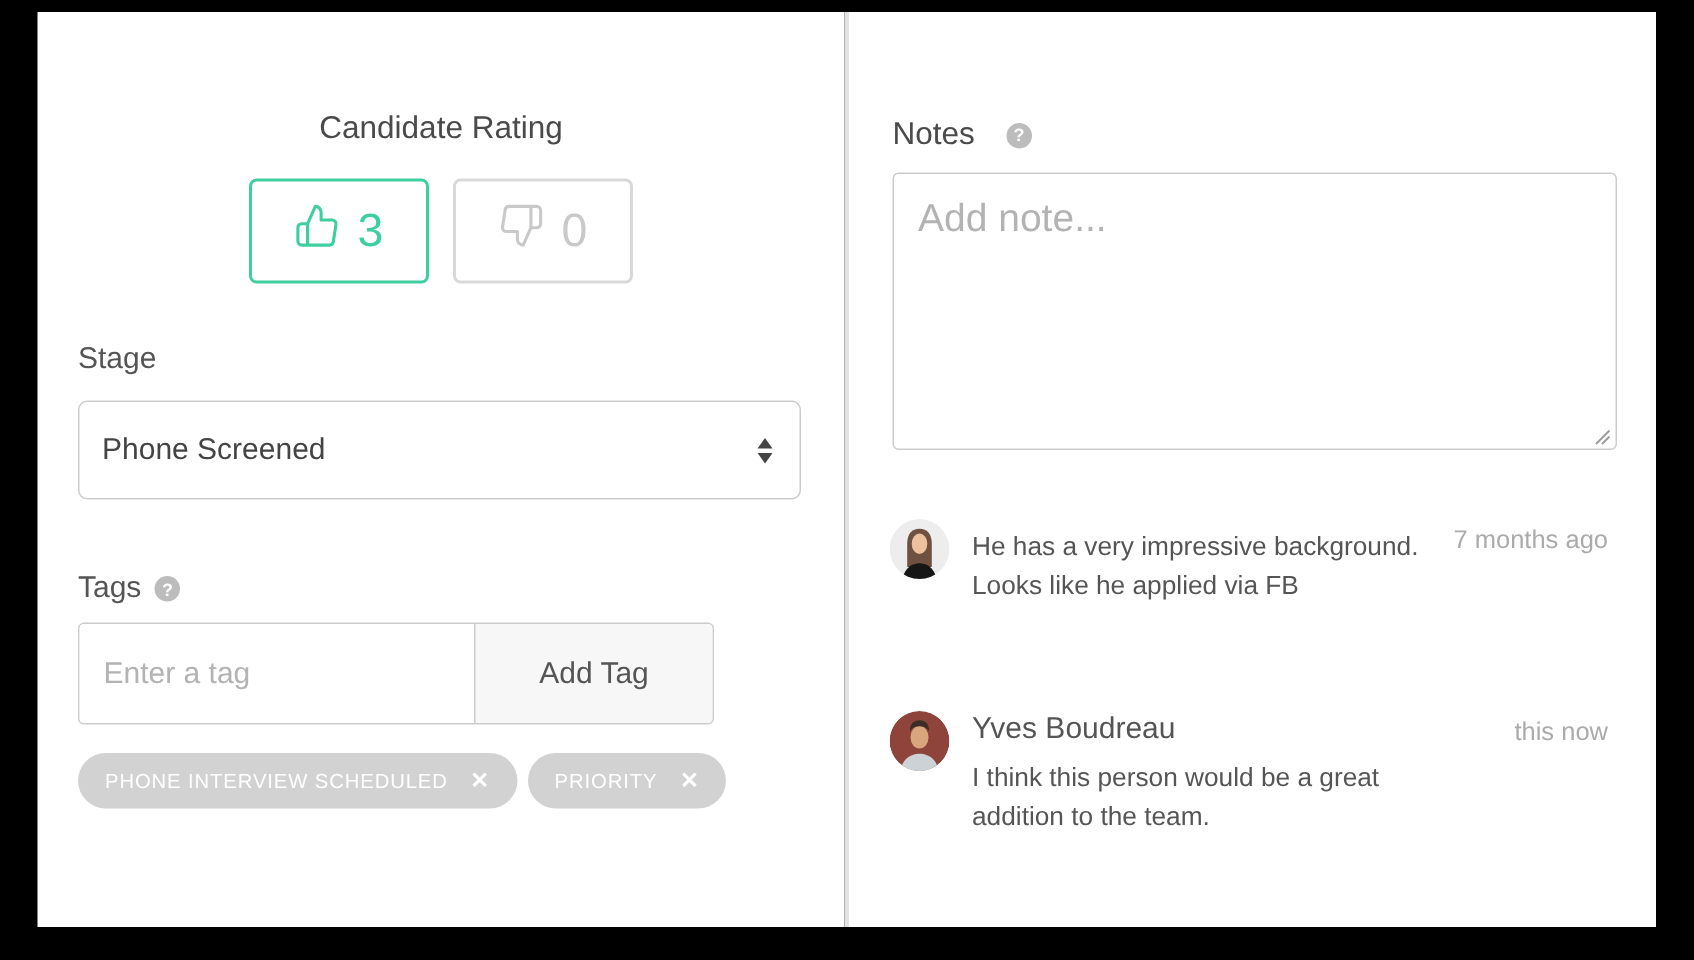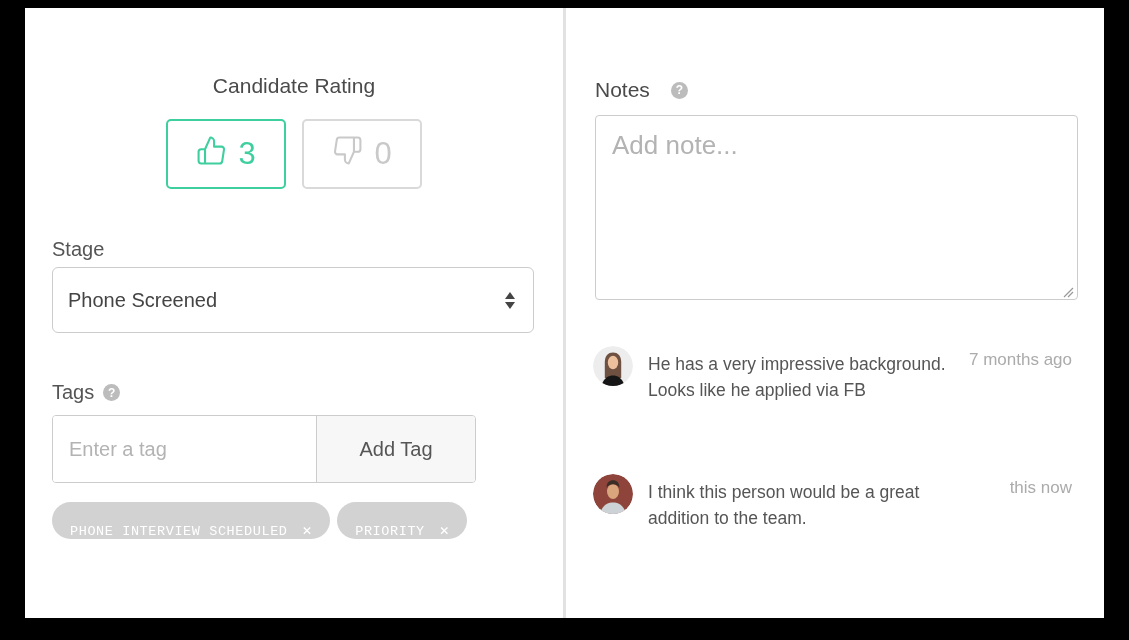--- a/index.html
+++ b/index.html
@@ -25,21 +25,21 @@
     width:120px; height:70px; background:#fff; border-radius:5px;
     display:flex; align-items:center; justify-content:center; gap:11px;
     font-size:31px; cursor:pointer; font-family:inherit; padding:0;
   }
   .rate-btn.up   { border:2px solid #3ecf9e; color:#3ecf9e; }
   .rate-btn.down { border:2px solid #d9d9d9; color:#c9c9c9; }
   .rate-btn svg  { width:31px; height:31px; }
 
   .field-label { position:absolute; left:27px; font-size:20px; color:#555;
                  display:flex; align-items:center; gap:9px; }
-  .stage-label { top:230px; }
+  .stage-label { top:220px; }
   .tags-label  { top:373px; }
 
   .help-icon {
     width:17px; height:17px; border-radius:50%; background:#bcbcbc; color:#fff;
     font-size:12px; font-weight:bold; display:inline-flex;
     align-items:center; justify-content:center; cursor:pointer; line-height:1;
   }
 
   .select-box {
     position:absolute; left:27px; top:259px; width:482px; height:66px;
@@ -65,22 +65,22 @@
   }
   .tag-group input::placeholder { color:#b3b3b3; }
   .add-tag-btn {
     width:159px; border:none; border-left:1px solid #ccc; background:#f7f7f7;
     font-size:20px; color:#555; font-family:inherit; cursor:pointer;
   }
 
   .pills { position:absolute; left:27px; top:494px; display:flex; gap:7px; }
   .pill {
     height:37px; background:#d2d2d2; border-radius:19px; color:#fff;
-    display:flex; align-items:flex-end; gap:15px; padding:0 18px;
-    font-size:13.5px; letter-spacing:0.6px; white-space:nowrap;font-family:Liberation Mono, monospace;
+    display:flex; align-items:center; gap:15px; padding:0 18px;
+    font-size:13.5px; letter-spacing:0.6px; white-space:nowrap;
   }
   .pill .x { font-size:15px; font-weight:bold; cursor:pointer; line-height:1; }
 
   
   .notes-head {
     position:absolute; left:29px; top:70px; display:flex; align-items:center;
     gap:21px; font-size:21px; color:#4a4a4a;
   }
   .note-area-wrap { position:absolute; left:29px; top:107px; width:483px; height:185px; }
   .note-area-wrap textarea {
@@ -196,16 +196,17 @@
 
   <div class="note note-2">
     <span class="avatar">
       <svg viewBox="0 0 40 40" width="40" height="40">
         <circle cx="20" cy="20" r="20" fill="#8e433b"></circle>
         <ellipse cx="20" cy="17.5" rx="6" ry="7.5" fill="#d9a57d"></ellipse>
         <path d="M13.6 13.5 C13.6 8.4 16.4 6.2 20 6.2 C23.6 6.2 26.4 8.4 26.4 13.5 C24.6 10.8 22.5 10.2 20 10.2 C17.5 10.2 15.4 10.8 13.6 13.5 Z" fill="#3a2d26"></path>
         <path d="M7 40 C9 31 15 28.5 20 28.5 C25 28.5 31 31 33 40 Z" fill="#cdd2d6"></path>
       </svg>
     </span>
+    <div class="name">Yves Boudreau</div>
     <div class="time">this now</div>
     <div class="body">I think this person would be a great addition to the team.</div>
   </div>
 </div>
 
 </body></html>

